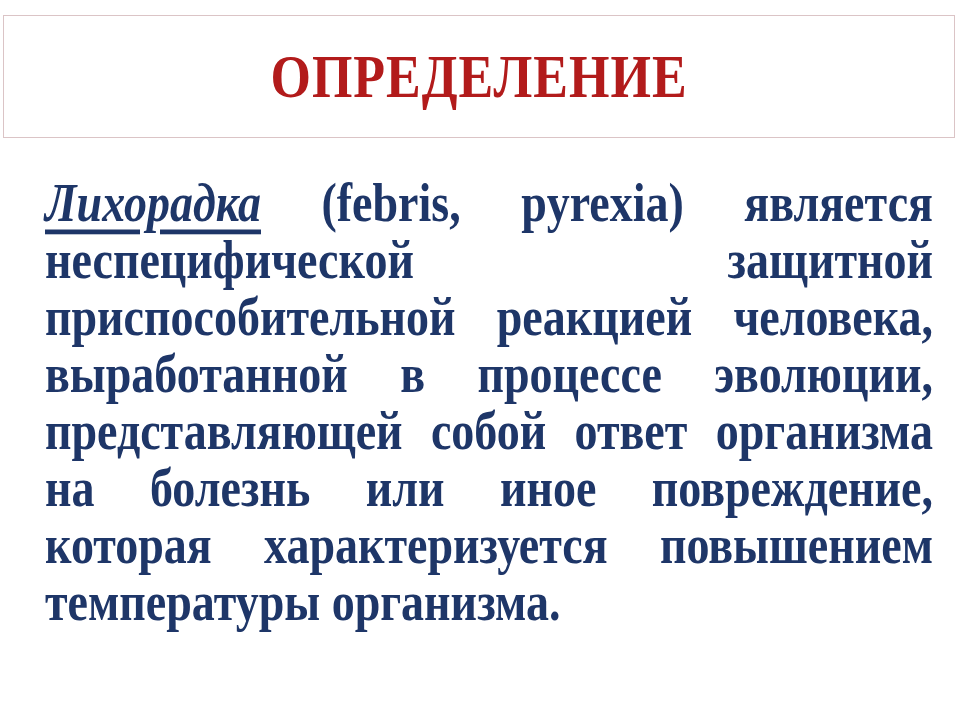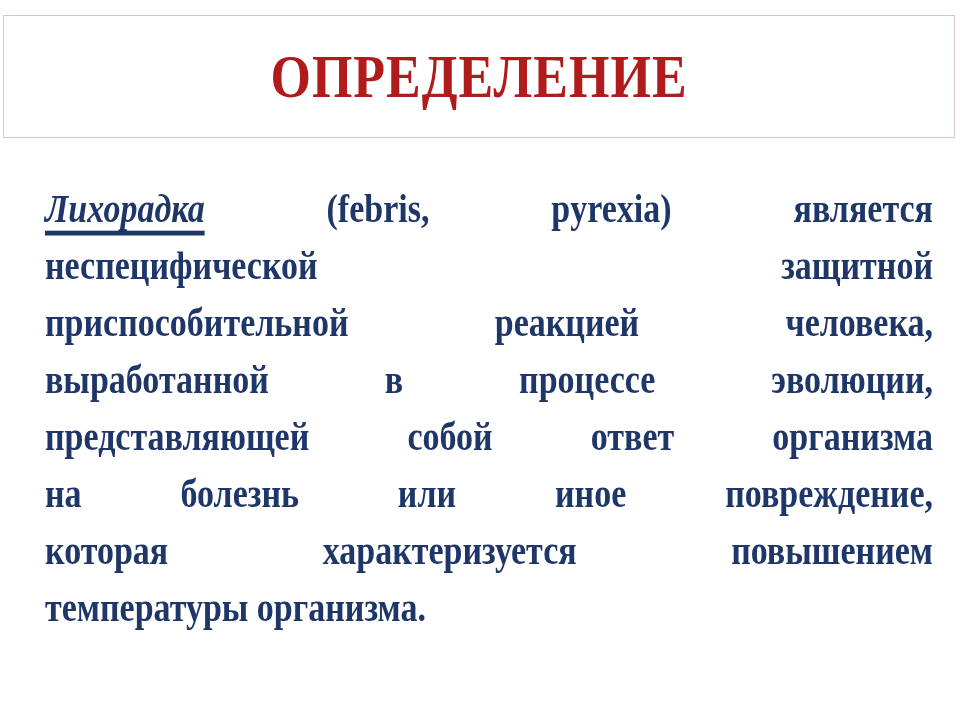--- a/index.html
+++ b/index.html
@@ -32,23 +32,23 @@
     font-weight: bold;
     color: var(--title-color, #b21b1b);
     letter-spacing: 1px;
     transform: scaleY(1.18);
     transform-origin: center;
     white-space: nowrap;
   }
   .body-text {
     position: absolute;
     left: 45px;
-    top: 180px;
+    top: 174px;
     width: 888px;
-    font-size: 34px;
+    font-size: 46px;
     font-weight: bold;
     color: var(--body-color, #1e3668);
   }
   .line {
     height: 57px;
     line-height: 57px;
     text-align: justify;
     text-align-last: justify;
     -moz-text-align-last: justify;
     transform: scaleY(1.2);

